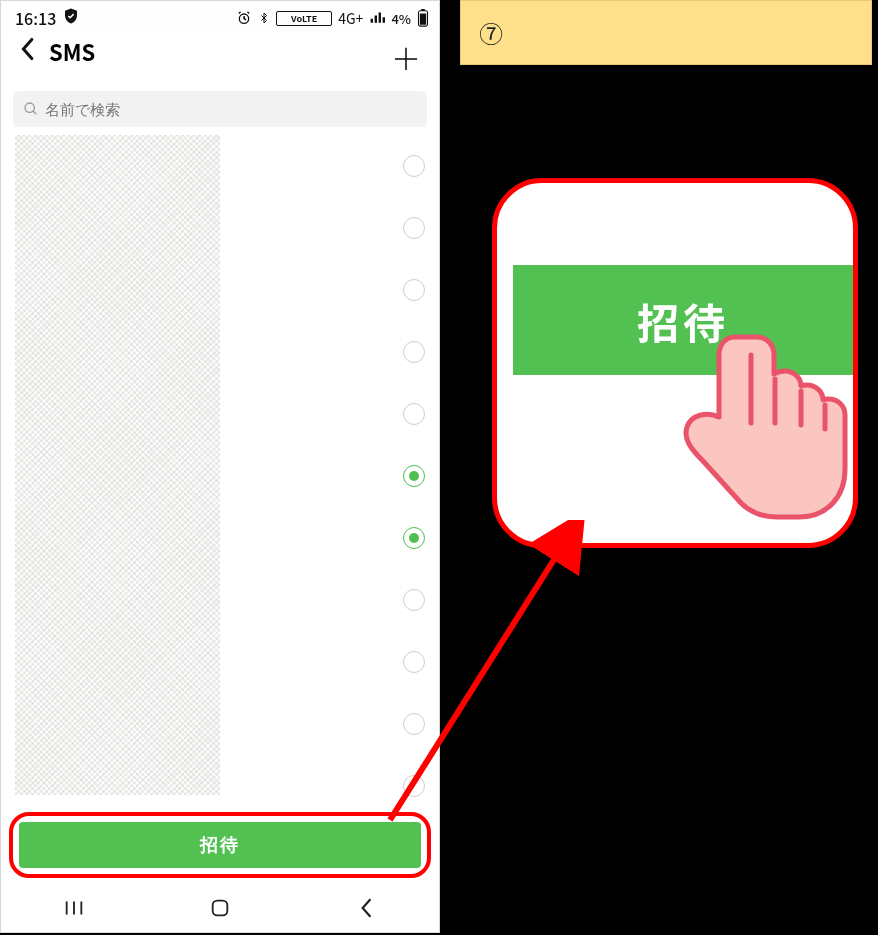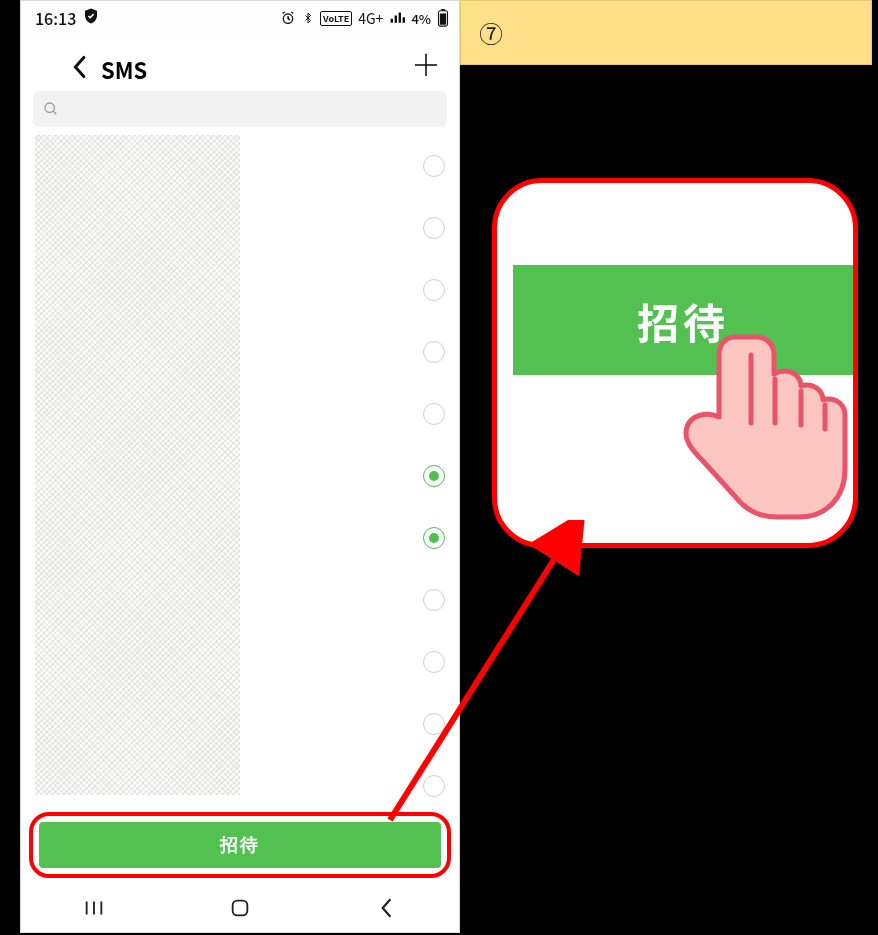--- a/index.html
+++ b/index.html
@@ -8,21 +8,21 @@
     height: 935px;
     background: #000;
     font-family: -apple-system, "Hiragino Sans", "Noto Sans JP", sans-serif;
     position: relative;
     overflow: hidden;
   }
 
   
   .phone {
     position: absolute;
-    left: 20px; top: 0;
+    left: 0; top: 0;
     width: 440px; height: 933px;
     background: #fff;
     border: 1px solid #d7d7d7;
     display: flex; flex-direction: column;
   }
 
   .statusbar {
     height: 34px;
     background: #fefefe;
     color: #111;
@@ -30,23 +30,23 @@
     padding: 0 10px 0 14px;
     font-size: 16px; font-weight: 500;
   }
   .statusbar .sb-time { flex: 0 0 auto; }
   .statusbar .sb-spacer { flex: 1; }
   .statusbar .sb-right { display: flex; align-items: center; gap: 6px; font-size: 13px; }
   .statusbar .sb-right svg { display: block; }
 
   .titlebar {
     height: 50px;
-    display: flex; align-items: flex-end;
+    display: flex; align-items: flex-start;
     padding: 0 18px;
-    font-size: 22px; font-weight: 700; margin-left: 32px;
+    font-size: 22px; font-weight: 700;
   }
   .titlebar .back { margin-right: 14px; }
   .titlebar .plus { margin-left: auto; font-size: 30px; font-weight: 300; }
 
   .searchbar {
     margin: 6px 12px 8px;
     height: 36px;
     background: #f2f2f2;
     border-radius: 6px;
     display: flex; align-items: center;
@@ -190,21 +190,21 @@
         <svg width="16" height="16" viewBox="0 0 24 24">
             <circle cx="12" cy="13" r="7" stroke="#111" stroke-width="2" fill="none"></circle>
             <path d="M12 9v4l3 2M4 5l3-2M20 5l-3-2" stroke="#111" stroke-width="2"></path>
           </svg>
       </span>
       <span>
         <svg width="12" height="16" viewBox="0 0 24 24">
             <path d="M7 7l10 10-5 5V2l5 5L7 17" stroke="#111" stroke-width="2" fill="none"></path>
           </svg>
       </span>
-      <span style="font-size:9px;font-weight:700;border:1px solid #111;padding:0 2px;border-radius:2px;">VoLTE</span>
+      <span style="font-size:9px;font-weight:700;border:1px solid #111;padding:0 14px;border-radius:2px;">VoLTE</span>
       <span style="font-size:14px;font-weight:400;">4G+</span>
       <span>
         <svg width="16" height="14" viewBox="0 0 20 16">
             <path d="M2 14h3V9H2zM7 14h3V5H7zM12 14h3V1h-3zM17 14h3V7h-3z" fill="#111"></path>
           </svg>
       </span>
       <span>4%</span>
       <span>
         <svg width="12" height="18" viewBox="0 0 12 20">
             <rect x="1" y="2" width="10" height="17" rx="2" stroke="#111" stroke-width="1.2" fill="none"></rect>
@@ -223,20 +223,21 @@
     </span>
     <span>SMS</span>
     <span class="plus">＋</span>
   </div>
 
   <div class="searchbar">
     <svg width="16" height="16" viewBox="0 0 24 24">
       <circle cx="10" cy="10" r="7" stroke="#9a9a9a" stroke-width="2" fill="none"></circle>
       <path d="m15 15 5 5" stroke="#9a9a9a" stroke-width="2"></path>
     </svg>
+    <input type="text" style="border: none; background: transparent; outline: none; font-size: 15px; color: rgb(85, 85, 85); width: 100%;" placeholder="名前で検索">
   </div>
 
   <div class="list">
     <div class="redacted-block"></div>
     <div id="rows-container">
         <div class="row">
           <span class="radio"></span>
         </div>
         <div class="row">
           <span class="radio"></span>

